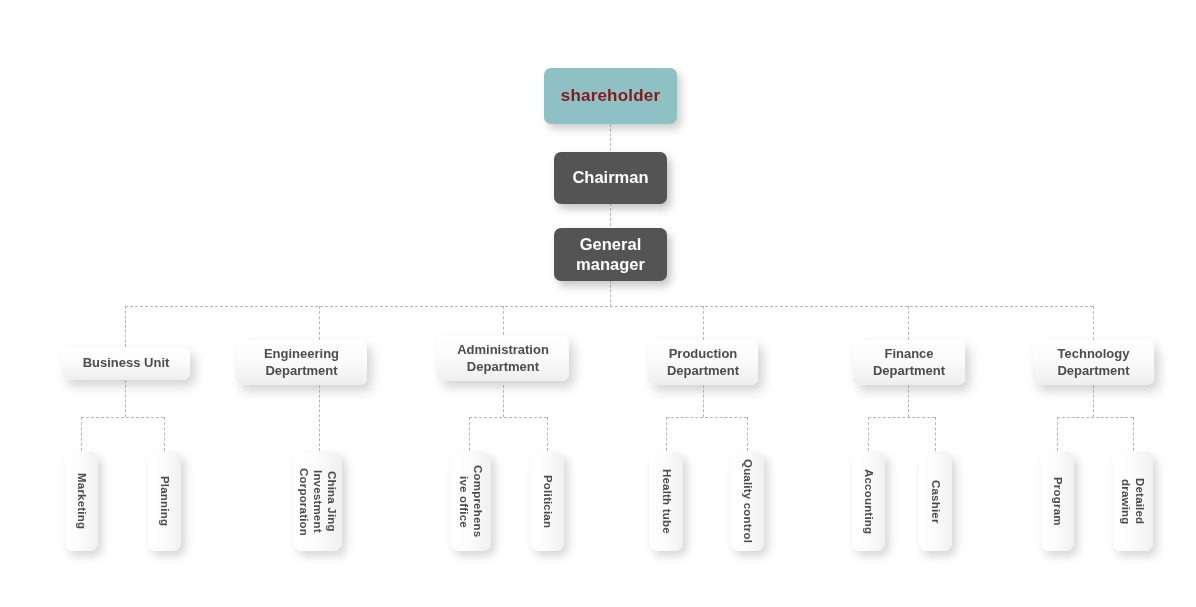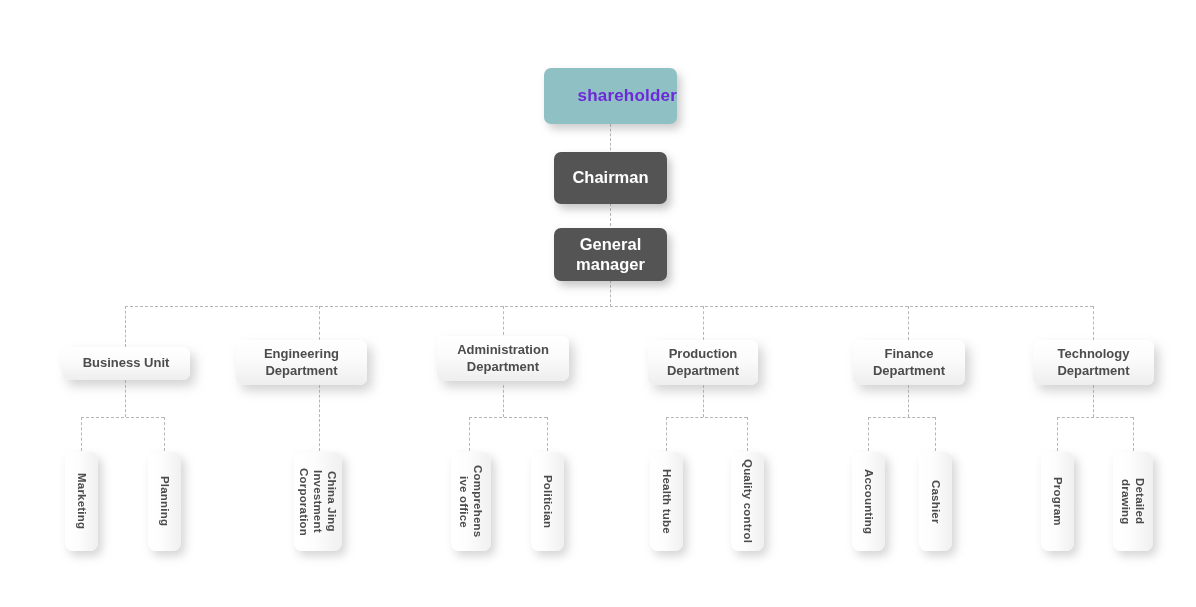--- a/index.html
+++ b/index.html
@@ -42,26 +42,25 @@
     display: flex;
     align-items: center;
     justify-content: center;
     text-align: center;
     z-index: 3;
   }
 
   
   .node.accent {
     background: #8fc1c4;
-    color: #6d28d9;
+    color: #7f1d1d;
     font-size: 17px;
     font-weight: bold;
     letter-spacing: 0.2px;
     box-shadow: 4px 5px 9px rgba(120,120,120,0.38);
-    justify-content: flex-end;
   }
 
   
   .node.exec {
     background: #555455;
     color: #ffffff;
     font-size: 16.5px;
     font-weight: bold;
     line-height: 1.18;
     box-shadow: 4px 5px 9px rgba(120,120,120,0.42);

